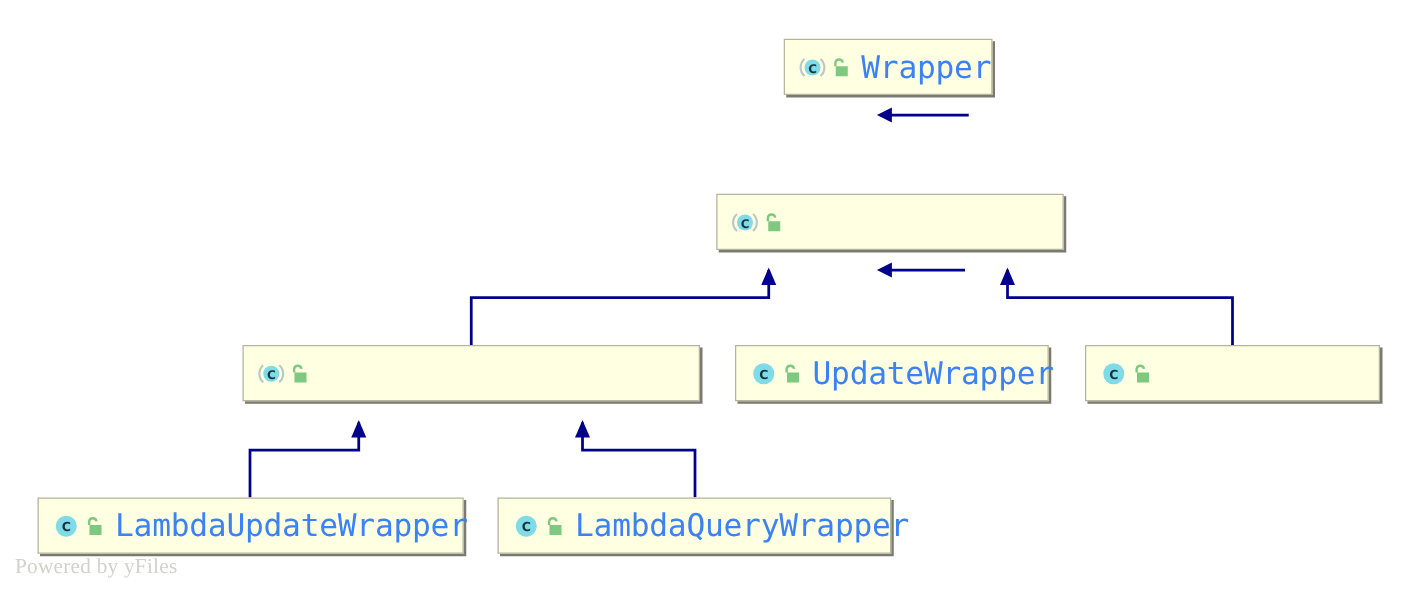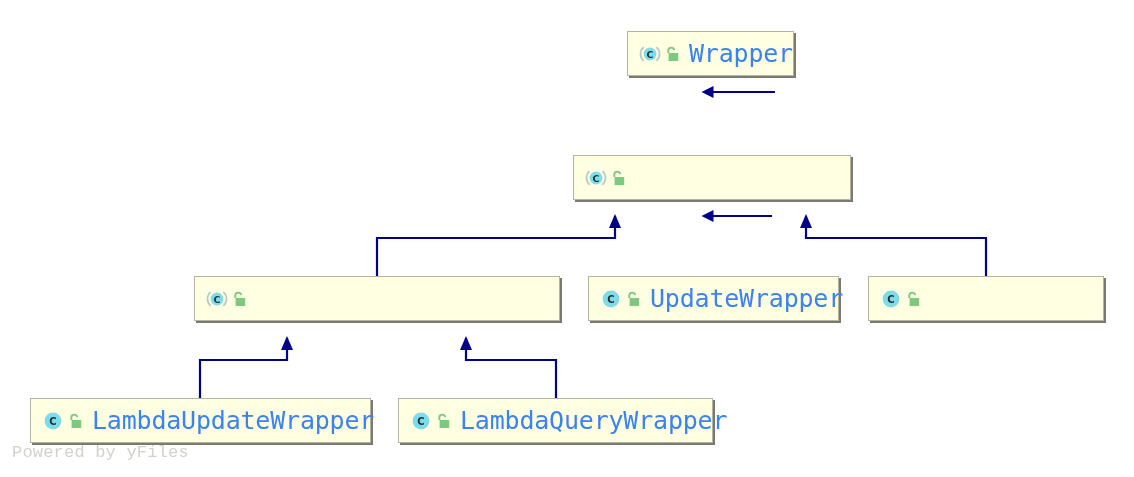--- a/index.html
+++ b/index.html
@@ -56,21 +56,21 @@
     font-family: "DejaVu Sans Mono", monospace;
     font-size: 25px;
     line-height: 1;
     color: #3b82f6;
     letter-spacing: -0.2px;
   }
   #watermark {
     position: absolute;
     left: 12px;
     top: 443px;
-    font-family: Liberation Mono, monospace;
+    font-family: Liberation Serif, serif;
     font-size: 17px;
     color: #d2d2cb;
     letter-spacing: 0.2px;
     white-space: nowrap;
   }
 </style>
 </head>
 <body>
 
 <div id="diagram-canvas">

